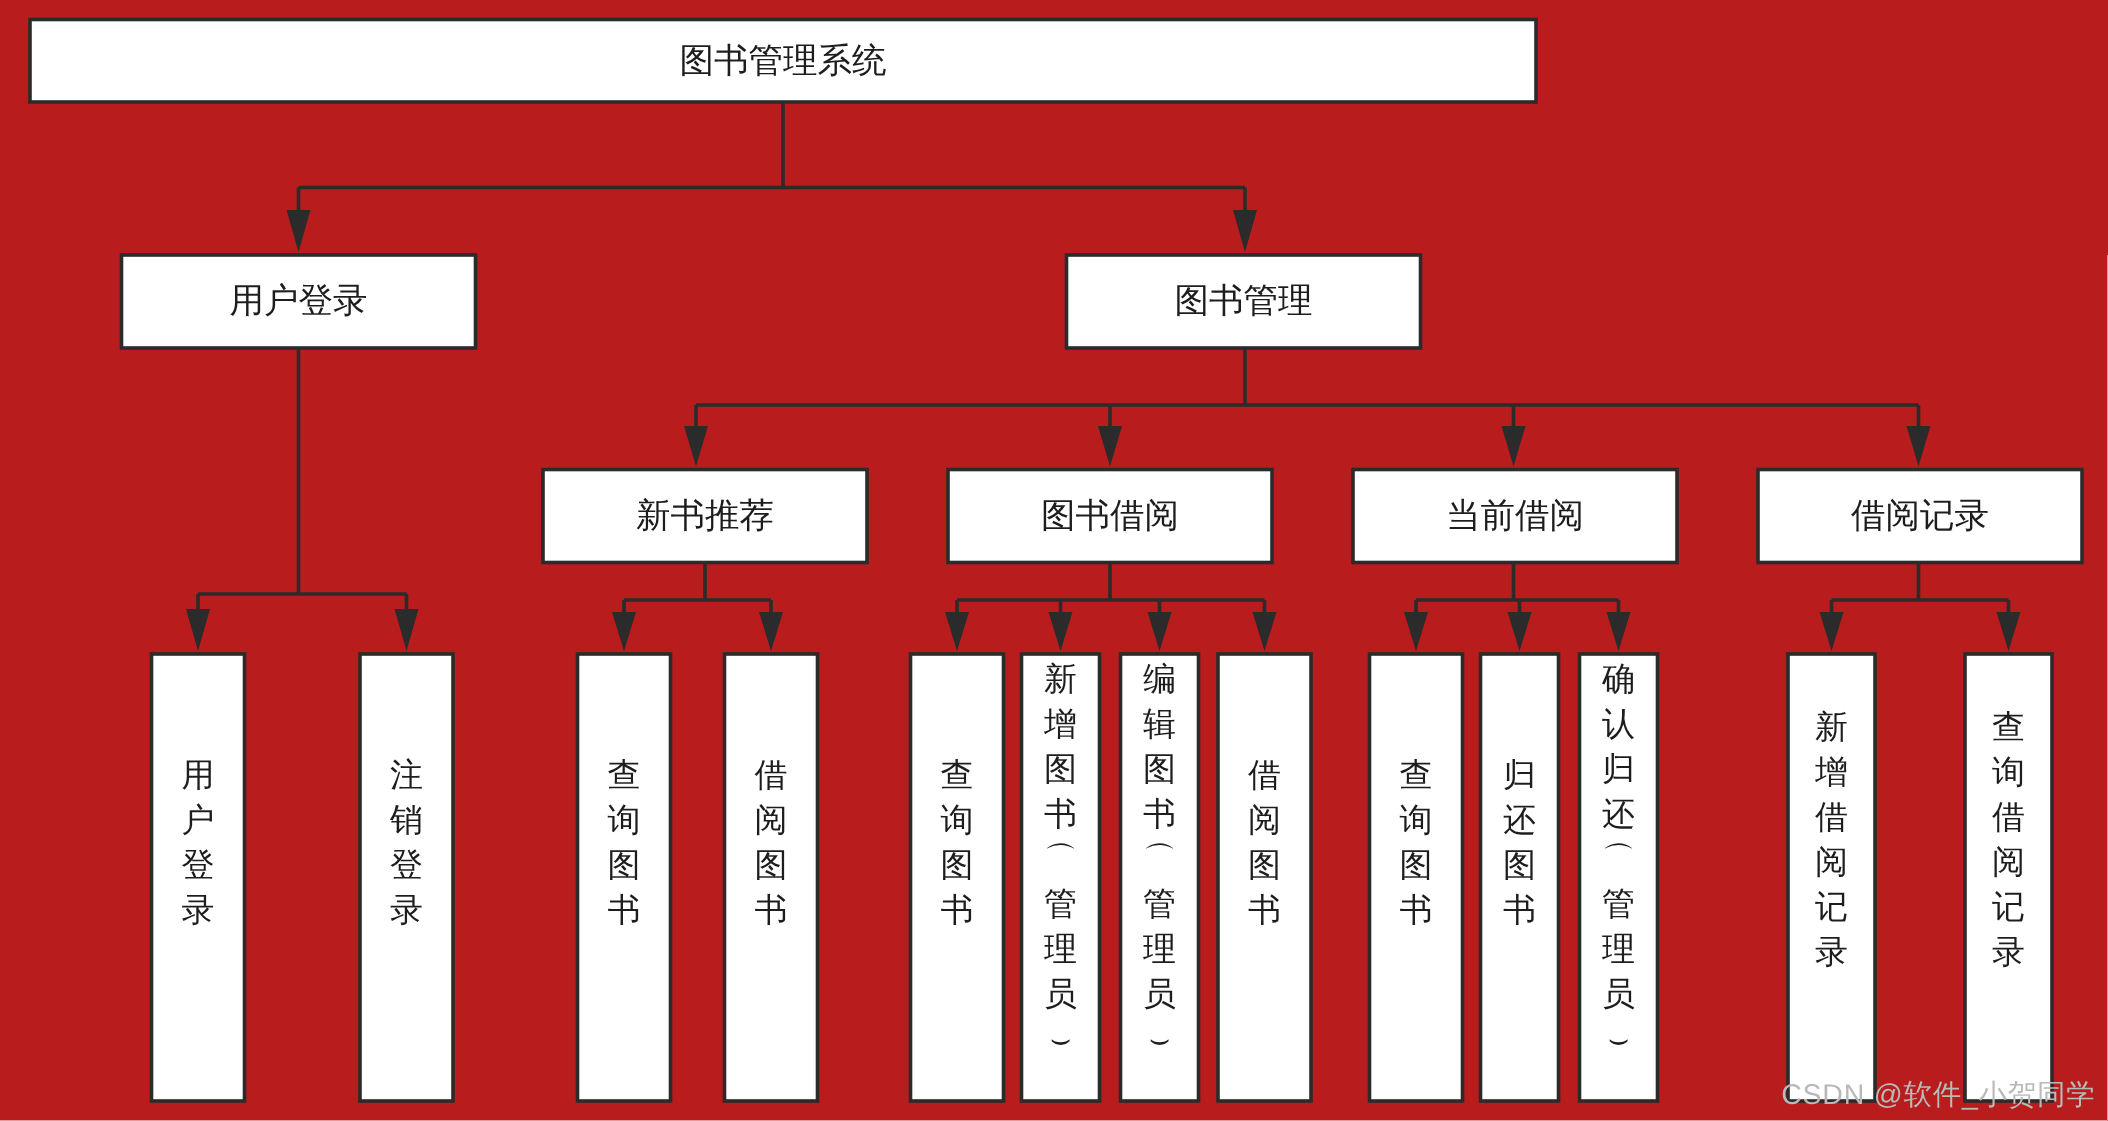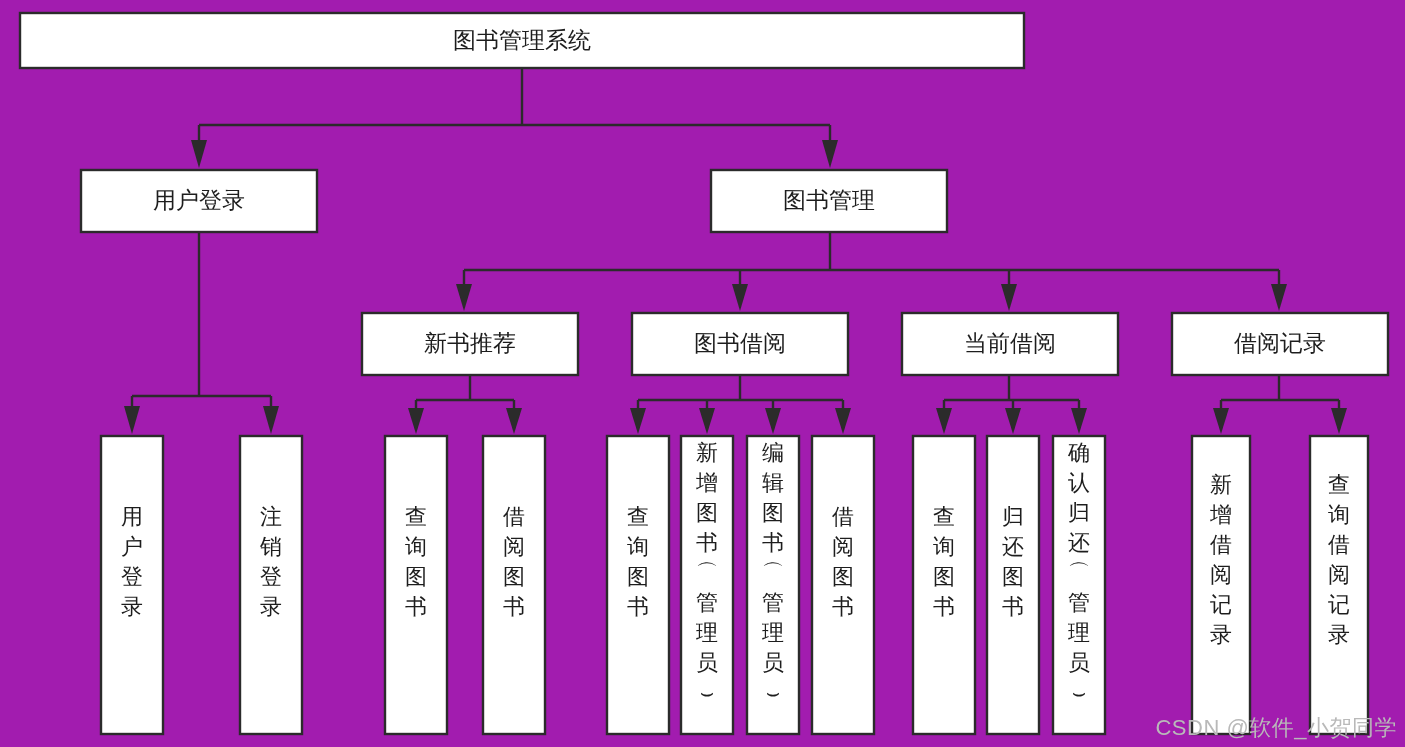--- a/index.html
+++ b/index.html
@@ -8,21 +8,21 @@
     padding: 0;
     background: #ffffff;
   }
   body {
     font-family: "Liberation Sans", "DejaVu Sans", sans-serif;
   }
   #diagram-root {
     position: relative;
     width: 1405px;
     height: 747px;
-    background: #a21caf;
+    background: #b91c1c;
     overflow: hidden;
   }
   svg#tree-svg {
     position: absolute;
     left: 0;
     top: 0;
     width: 1405px;
     height: 747px;
   }
   .node-box {
@@ -53,21 +53,21 @@
     font-size: 22px;
     fill: #1d1d1d;
     text-anchor: middle;
     white-space: pre;
   }
   .watermark {
     position: absolute;
     right: 8px;
     bottom: 4px;
     font-family: "Liberation Sans", "DejaVu Sans", sans-serif;
-    font-size: 22px;
+    font-size: 19px;
     color: #b9b9b9;
     letter-spacing: 0.5px;
     user-select: none;
     pointer-events: none;
   }
 </style>
 </head>
 <body>
 
 <div id="diagram-root">

